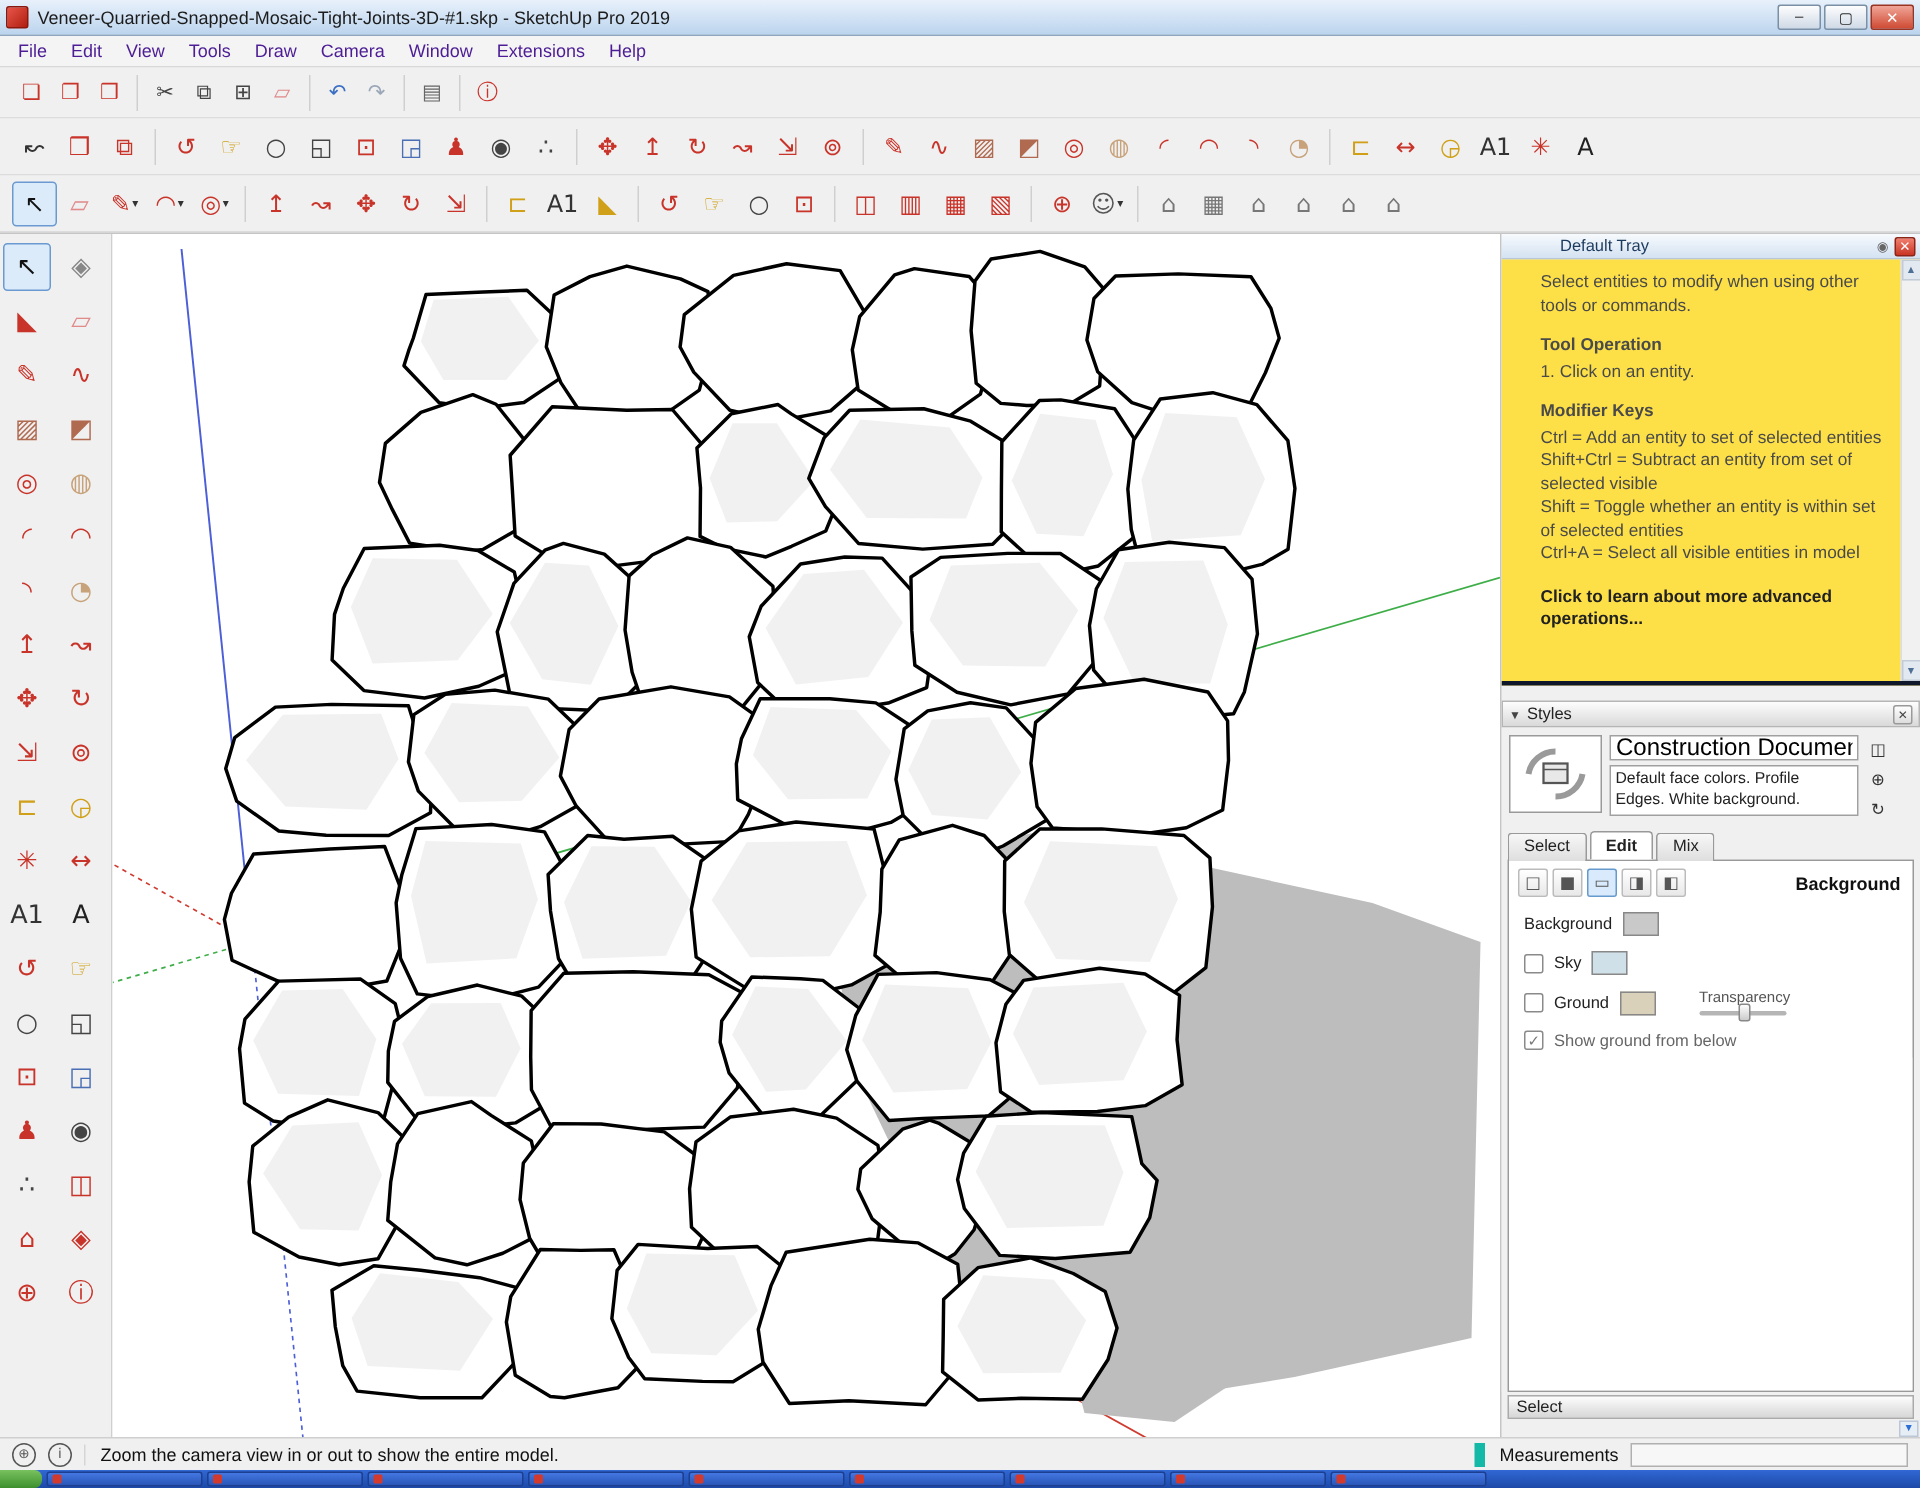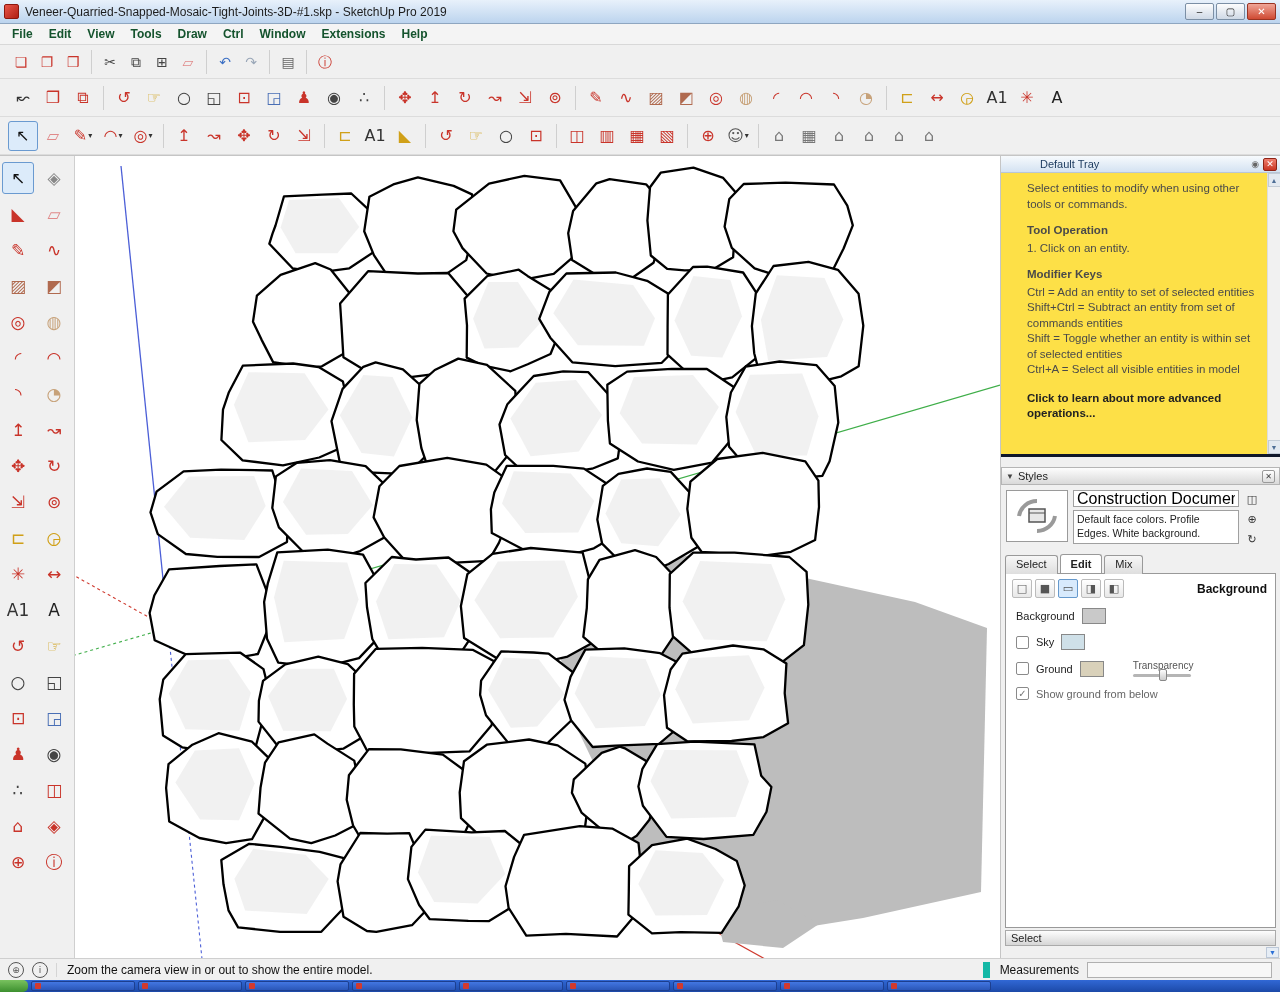--- a/index.html
+++ b/index.html
@@ -12,21 +12,21 @@
     background:linear-gradient(#e8f1fb,#bcd4ee); border-bottom:1px solid #8ea6c0; }
   .applogo { width:15px; height:15px; border-radius:2px; background:linear-gradient(135deg,#e8564a,#b01e12); border:1px solid #8c170d; }
   .title { font-size:12px; color:#1c1c1c; flex:1; white-space:nowrap; overflow:hidden; }
   .winbtns { display:flex; gap:2px; }
   .wb { width:29px; height:17px; border:1px solid #7b8fa5; border-radius:2px; display:flex; align-items:center; justify-content:center;
     font-size:10px; color:#2b2b2b; background:linear-gradient(#fdfdfd,#cfd9e6); }
   .wb.close { background:linear-gradient(#f0a597,#cf4a33); color:#fff; border-color:#993322; }
 
   
   .menubar { height:21px; flex:0 0 21px; background:#f4f4f4; border-bottom:1px solid #d8d8d8; display:flex; align-items:center; padding-left:4px; }
-  .menu-item { font-size:12px; color:#14532d; padding:2px 8px;font-weight:bold; }
+  .menu-item { font-size:12px; color:#4c1d95; padding:2px 8px; }
 
   
   .toolbar { display:flex; align-items:center; padding-left:8px; background:#f0f0f0; border-bottom:1px solid #dcdcdc; }
   .tb1 { height:34px; flex:0 0 34px; }
   .tb2 { height:38px; flex:0 0 38px; }
   .tb3 { height:38px; flex:0 0 38px; }
   .tbi { width:30px; height:30px; display:inline-flex; align-items:center; justify-content:center; border-radius:3px; flex:0 0 auto; }
   .tb1 .tbi { width:26px; height:26px; }
   .tbi .g { font-family:"DejaVu Sans", sans-serif; font-size:16px; line-height:1; }
   .tb1 .tbi .g { font-size:14px; }
@@ -137,21 +137,21 @@
       <div class="wb close">✕</div>
     </div>
   </div>
 
   <div class="menubar">
       <span class="menu-item">File</span>
       <span class="menu-item">Edit</span>
       <span class="menu-item">View</span>
       <span class="menu-item">Tools</span>
       <span class="menu-item">Draw</span>
-      <span class="menu-item">Ctrl</span>
+      <span class="menu-item">Camera</span>
       <span class="menu-item">Window</span>
       <span class="menu-item">Extensions</span>
       <span class="menu-item">Help</span>
     </div>
 
   <div class="toolbar tb1">
       <span class="tbi">
         <span class="g" style="color: rgb(201, 52, 42);">❏</span>
       </span>
       <span class="tbi">
@@ -619,21 +619,21 @@
 
       <div class="instructor">
         <p class="in-intro">Select entities to modify when using other tools or commands.</p>
         <p class="in-h">Tool Operation</p>
         <div>
             <span class="in-line" style="display: block;">1. Click on an entity.</span>
           </div>
         <p class="in-h">Modifier Keys</p>
         <div>
             <span class="in-line" style="display: block;">Ctrl = Add an entity to set of selected entities</span>
-            <span class="in-line" style="display: block;">Shift+Ctrl = Subtract an entity from set of commands entities</span>
+            <span class="in-line" style="display: block;">Shift+Ctrl = Subtract an entity from set of selected visible</span>
             <span class="in-line" style="display: block;">Shift = Toggle whether an entity is within set of selected entities</span>
             <span class="in-line" style="display: block;">Ctrl+A = Select all visible entities in model</span>
           </div>
         <p class="in-h learn">Click to learn about more advanced operations...</p>
         <div class="vscroll">
           <span class="sbtn">▲</span>
           <span class="sbtn">▼</span>
         </div>
       </div>
 

